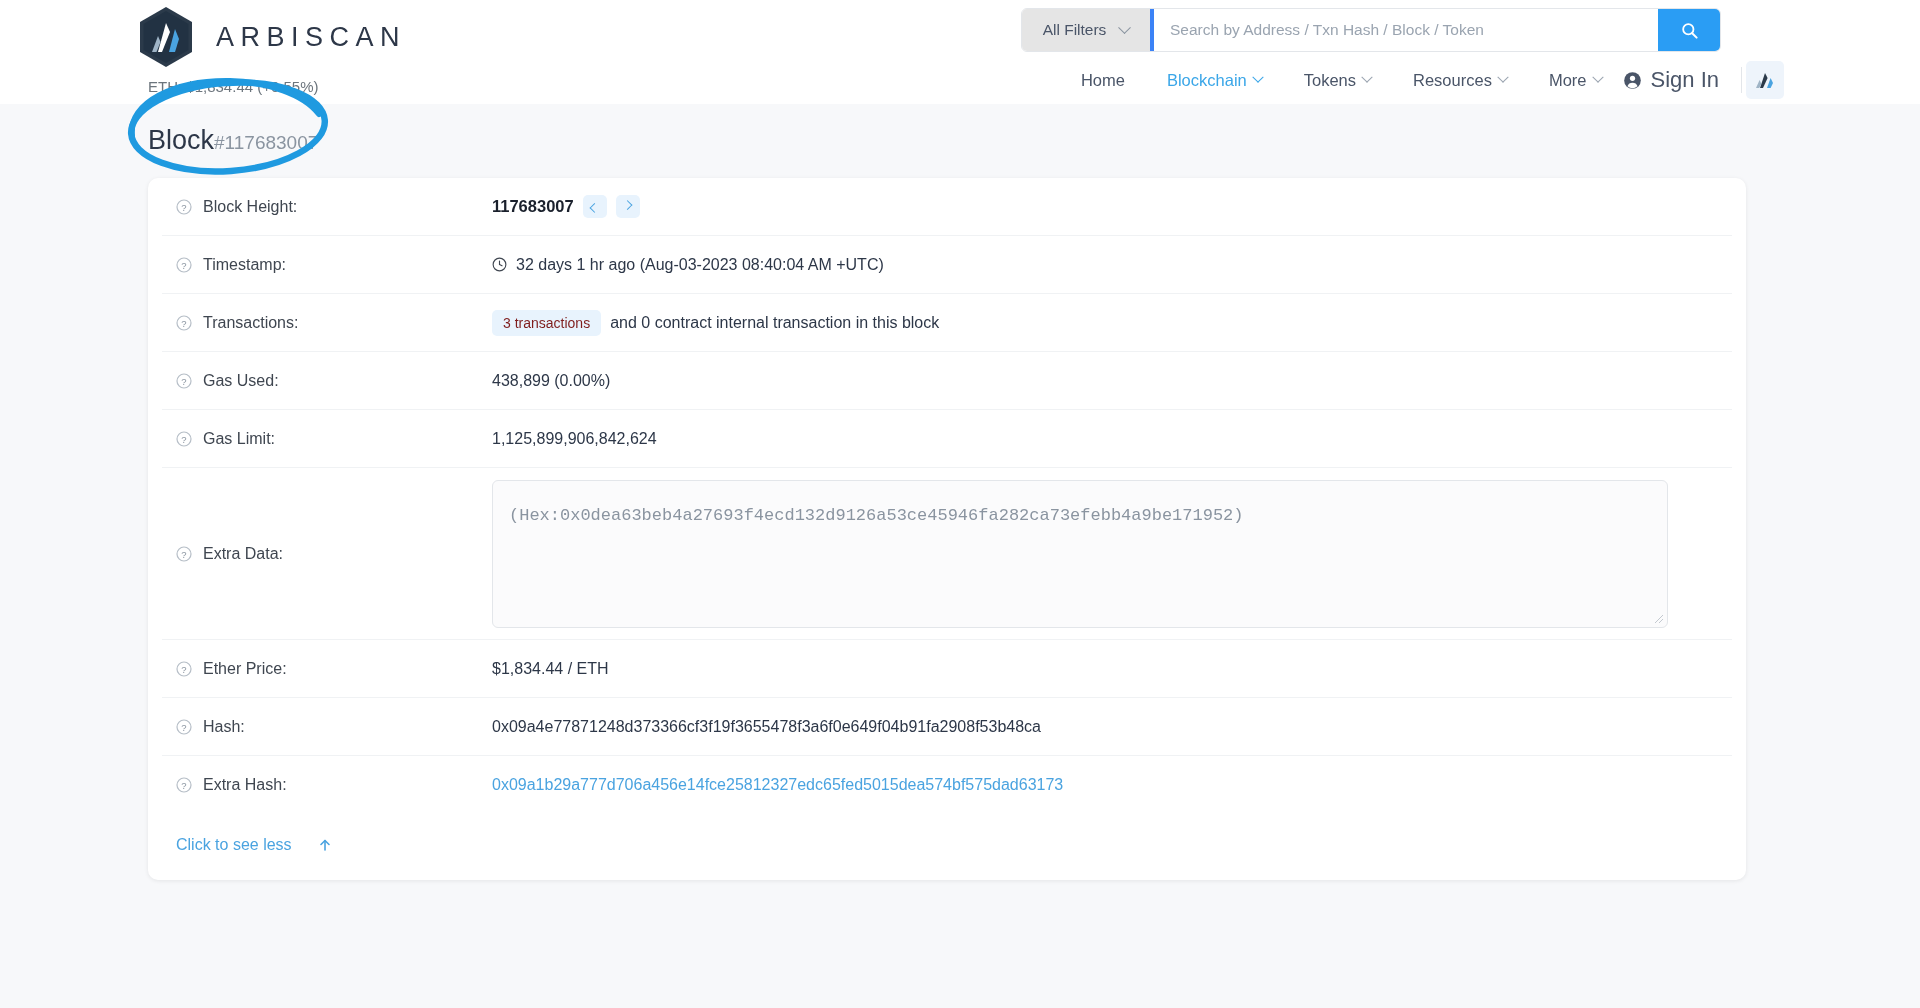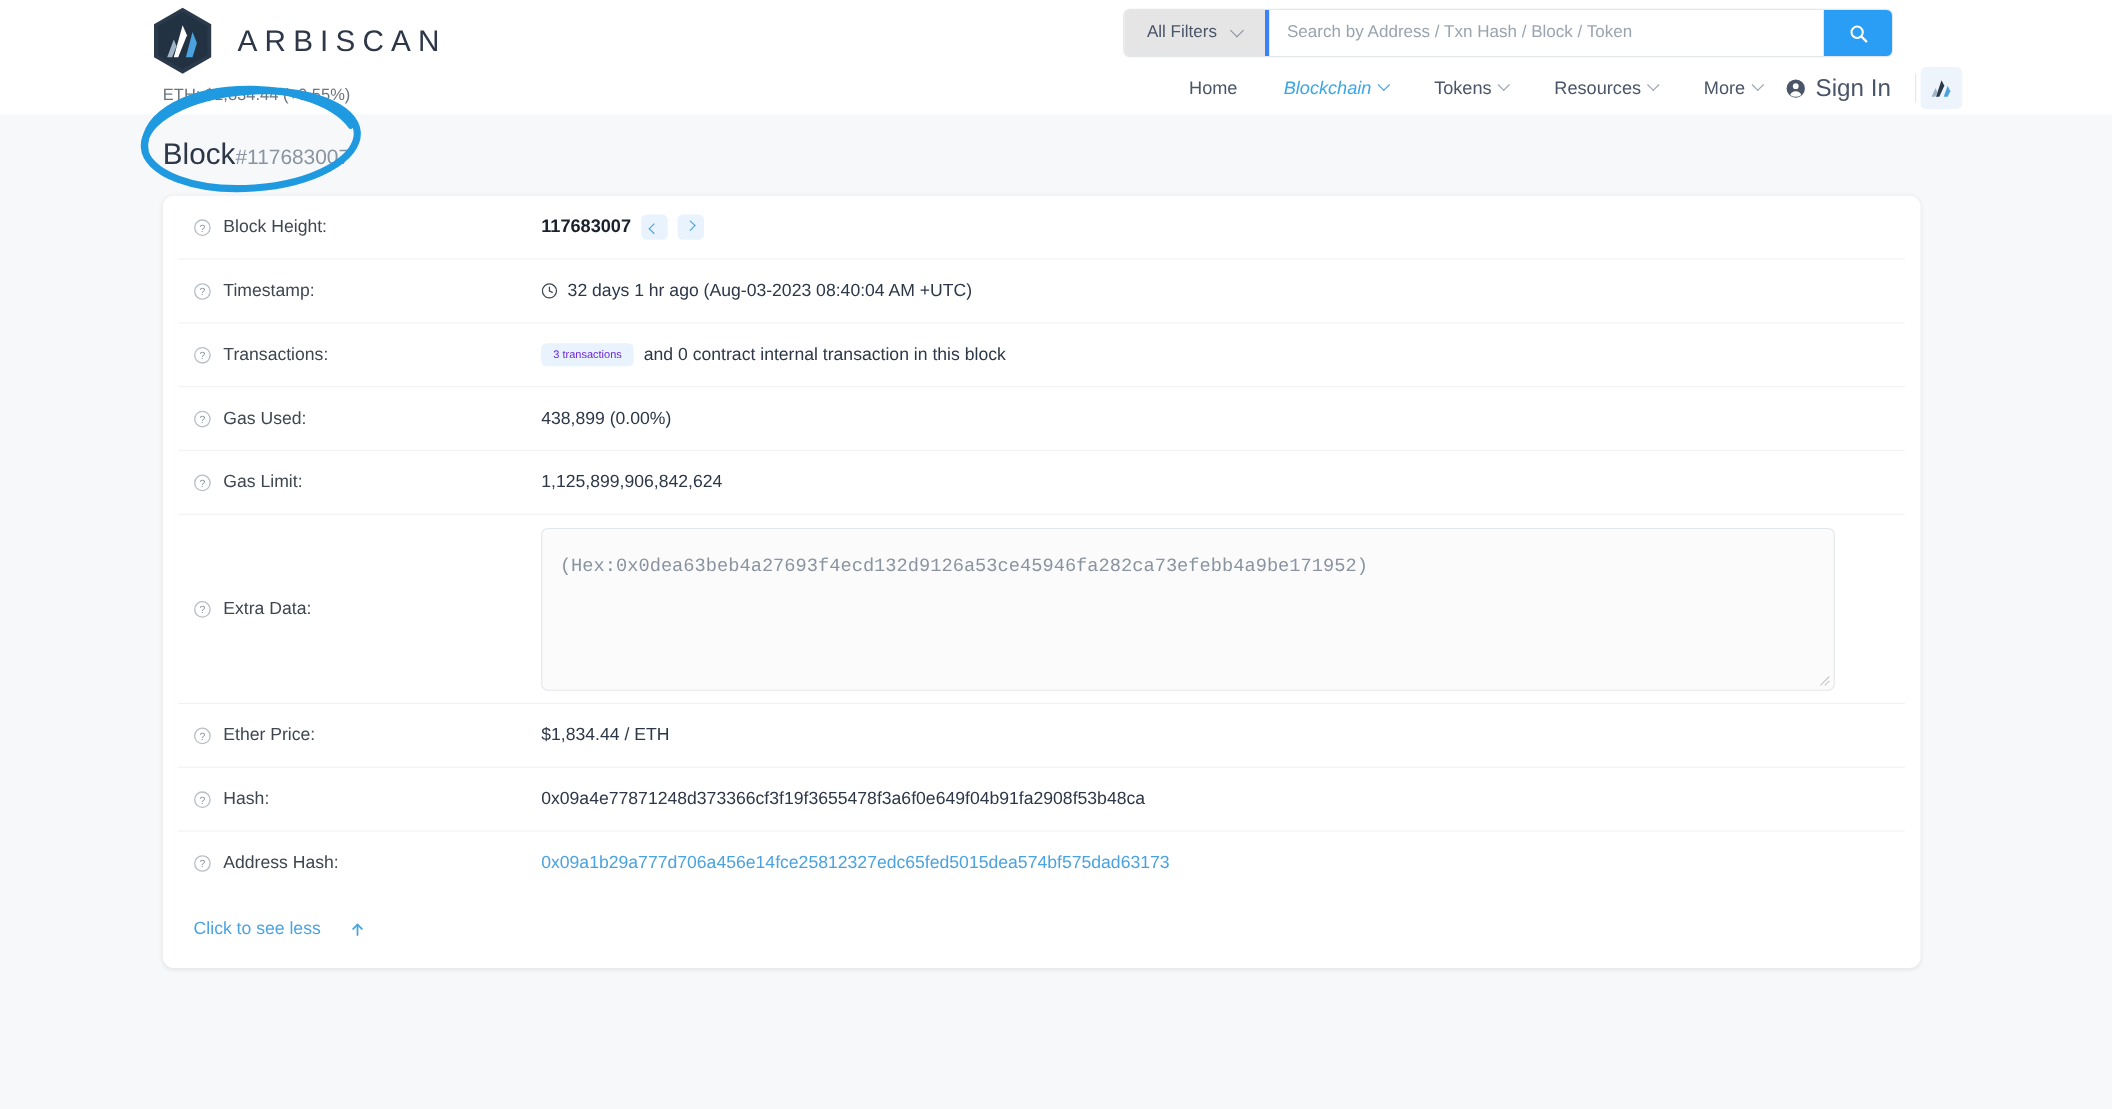--- a/index.html
+++ b/index.html
@@ -60,21 +60,21 @@
   
   .nav {
     position: absolute; right: 136px; top: 61px;
     display: flex; align-items: center; gap: 0px;
   }
   .nav-item {
     display: flex; align-items: center; gap: 7px;
     font-size: 16.5px; color: #4a5568; padding: 0 21px; cursor: pointer;
     white-space: nowrap; height: 32px;
   }
-  .nav-item.active { color: #3aa6e8; font-style: italic; }
+  .nav-item.active { color: #3aa6e8; }
   .nav-chev { width: 8px; height: 8px; border-right: 1.7px solid #9aa4b0;
               border-bottom: 1.7px solid #9aa4b0; transform: rotate(45deg) translate(-2px,-2px); }
   .nav-item.active .nav-chev { border-color: #3aa6e8; }
   .nav-divider { width: 1px; height: 26px; background: #e3e6ea; margin: 0 4px; }
   .signin { display: flex; align-items: center; gap: 9px; font-size: 22px;
             color: #4a5568; cursor: pointer; padding-right: 18px; }
   .person-ic { width: 19px; height: 19px; }
   .corner-logo {
     width: 38px; height: 38px; border-radius: 5px; background: #eef4fb;
     display: flex; align-items: center; justify-content: center; cursor: pointer;
@@ -133,22 +133,22 @@
   }
   .navsq i {
     display: block; width: 7px; height: 7px;
     border-top: 1.8px solid #4aa3e0; border-right: 1.8px solid #4aa3e0;
   }
   .navsq.prev i { transform: rotate(-135deg) translate(-1px,-1px); }
   .navsq.next i { transform: rotate(45deg) translate(-1px,-1px); }
 
   .clock-ic { width: 15px; height: 15px; }
   .pill {
-    display: inline-block; background: #e8f3fd; color: #6d28d9;
-    font-size: 10px; padding: 5px 11px; border-radius: 5px; cursor: pointer;
+    display: inline-block; background: #e8f3fd; color: #7f1d1d;
+    font-size: 14px; padding: 5px 11px; border-radius: 5px; cursor: pointer;
   }
   .link { color: #4aa3e0; cursor: pointer; }
 
   .extradata {
     width: 1176px; height: 148px; border: 1px solid #e3e6ea; border-radius: 6px;
     background: #fbfbfc; padding: 22px 16px; font-family: "Liberation Mono", monospace;
     font-size: 17px; color: #8a94a0; position: relative; word-break: break-all;
     line-height: 1.5;
   }
   .resize-grip { position: absolute; right: 3px; bottom: 3px; width: 11px; height: 11px; }
@@ -360,21 +360,21 @@
         </div>
         <div class="row-val">0x09a4e77871248d373366cf3f19f3655478f3a6f0e649f04b91fa2908f53b48ca</div>
       </div>
 
       <div class="row">
         <div class="row-label">
           <svg class="q-ic" viewBox="0 0 16 16">
             <circle cx="8" cy="8" r="7" fill="none" stroke="#b6bec7" stroke-width="1.2"></circle>
             <text x="8" y="11.6" font-size="9.5" fill="#8a94a0" text-anchor="middle" font-family="Liberation Sans, sans-serif">?</text>
           </svg>
-          <span>Address Hash:</span>
+          <span>Extra Hash:</span>
         </div>
         <div class="row-val link">0x09a1b29a777d706a456e14fce25812327edc65fed5015dea574bf575dad63173</div>
       </div>
 
     </div>
 
     <div class="seeless">
       <span>Click to see less</span>
       <svg class="up-arrow" viewBox="0 0 14 14">
         <line x1="7" y1="12" x2="7" y2="2.5" stroke="#4aa3e0" stroke-width="1.6" stroke-linecap="round"></line>

